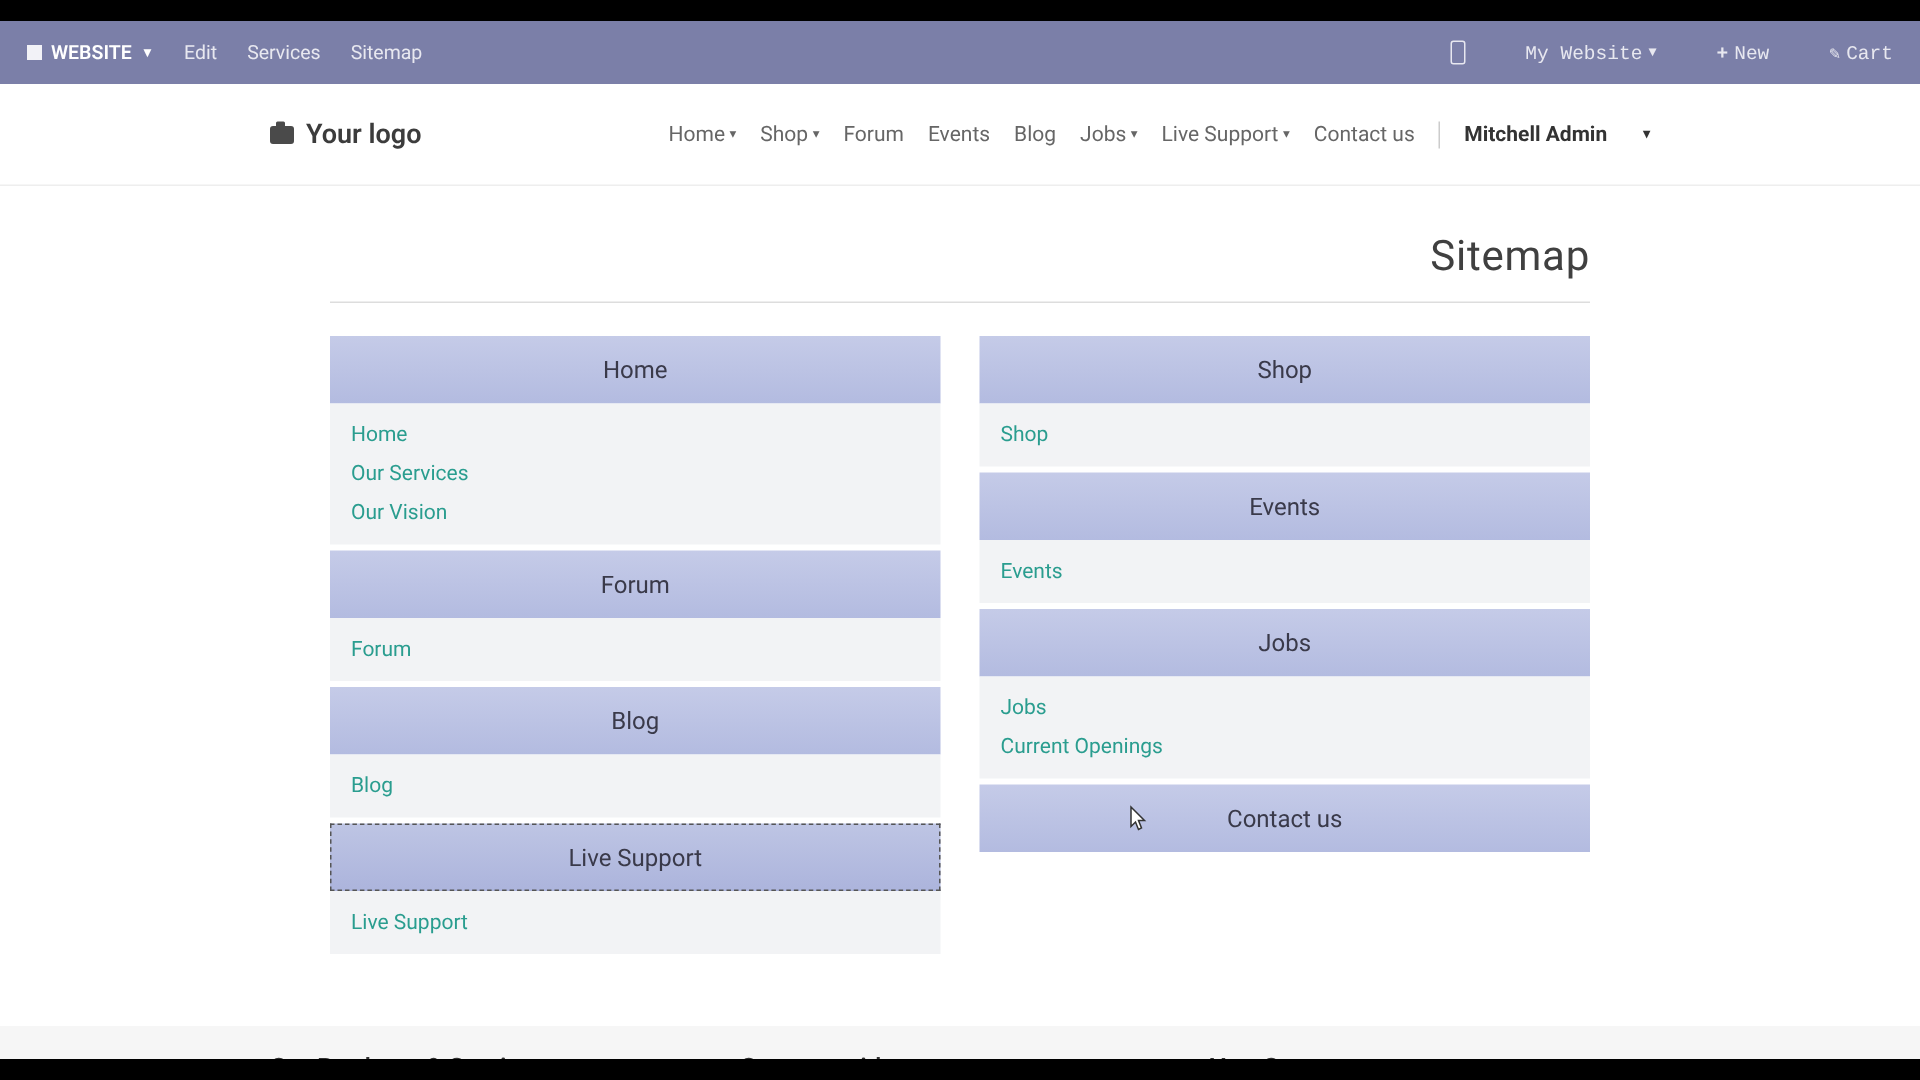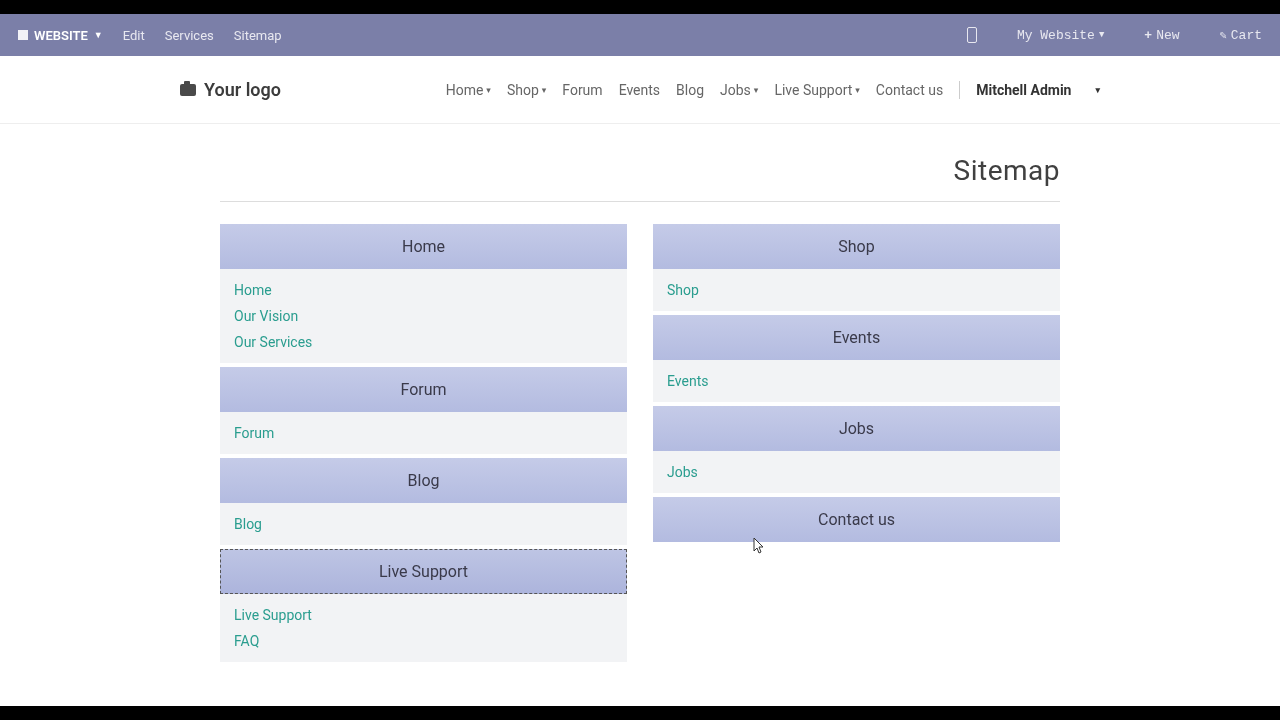--- a/index.html
+++ b/index.html
@@ -119,61 +119,61 @@
 
 <div class="page">
   <h1 class="page-title">Sitemap</h1>
   <hr class="title-hr">
   <div class="sitemap-grid" id="sitemap-grid">
       <div>
         <div class="section">
           <div class="section-header">Home</div>
           <div class="section-body">
             <div class="section-link">Home</div>
+            <div class="section-link">Our Services</div>
             <div class="section-link">Our Vision</div>
-            <div class="section-link">Our Services</div>
           </div>
         </div>
         <div class="section">
           <div class="section-header">Forum</div>
           <div class="section-body">
             <div class="section-link">Forum</div>
           </div>
         </div>
         <div class="section">
           <div class="section-header">Blog</div>
           <div class="section-body">
             <div class="section-link">Blog</div>
           </div>
         </div>
         <div class="section">
           <div class="section-header selected">Live Support</div>
           <div class="section-body">
             <div class="section-link">Live Support</div>
-            <div class="section-link">FAQ</div>
           </div>
         </div>
       </div>
       <div>
         <div class="section">
           <div class="section-header">Shop</div>
           <div class="section-body">
             <div class="section-link">Shop</div>
           </div>
         </div>
         <div class="section">
           <div class="section-header">Events</div>
           <div class="section-body">
             <div class="section-link">Events</div>
           </div>
         </div>
         <div class="section">
           <div class="section-header">Jobs</div>
           <div class="section-body">
             <div class="section-link">Jobs</div>
+            <div class="section-link">Current Openings</div>
           </div>
         </div>
         <div class="section">
           <div class="section-header">Contact us</div>
         </div>
       </div>
     </div>
 </div>
 
 <div class="footer">

